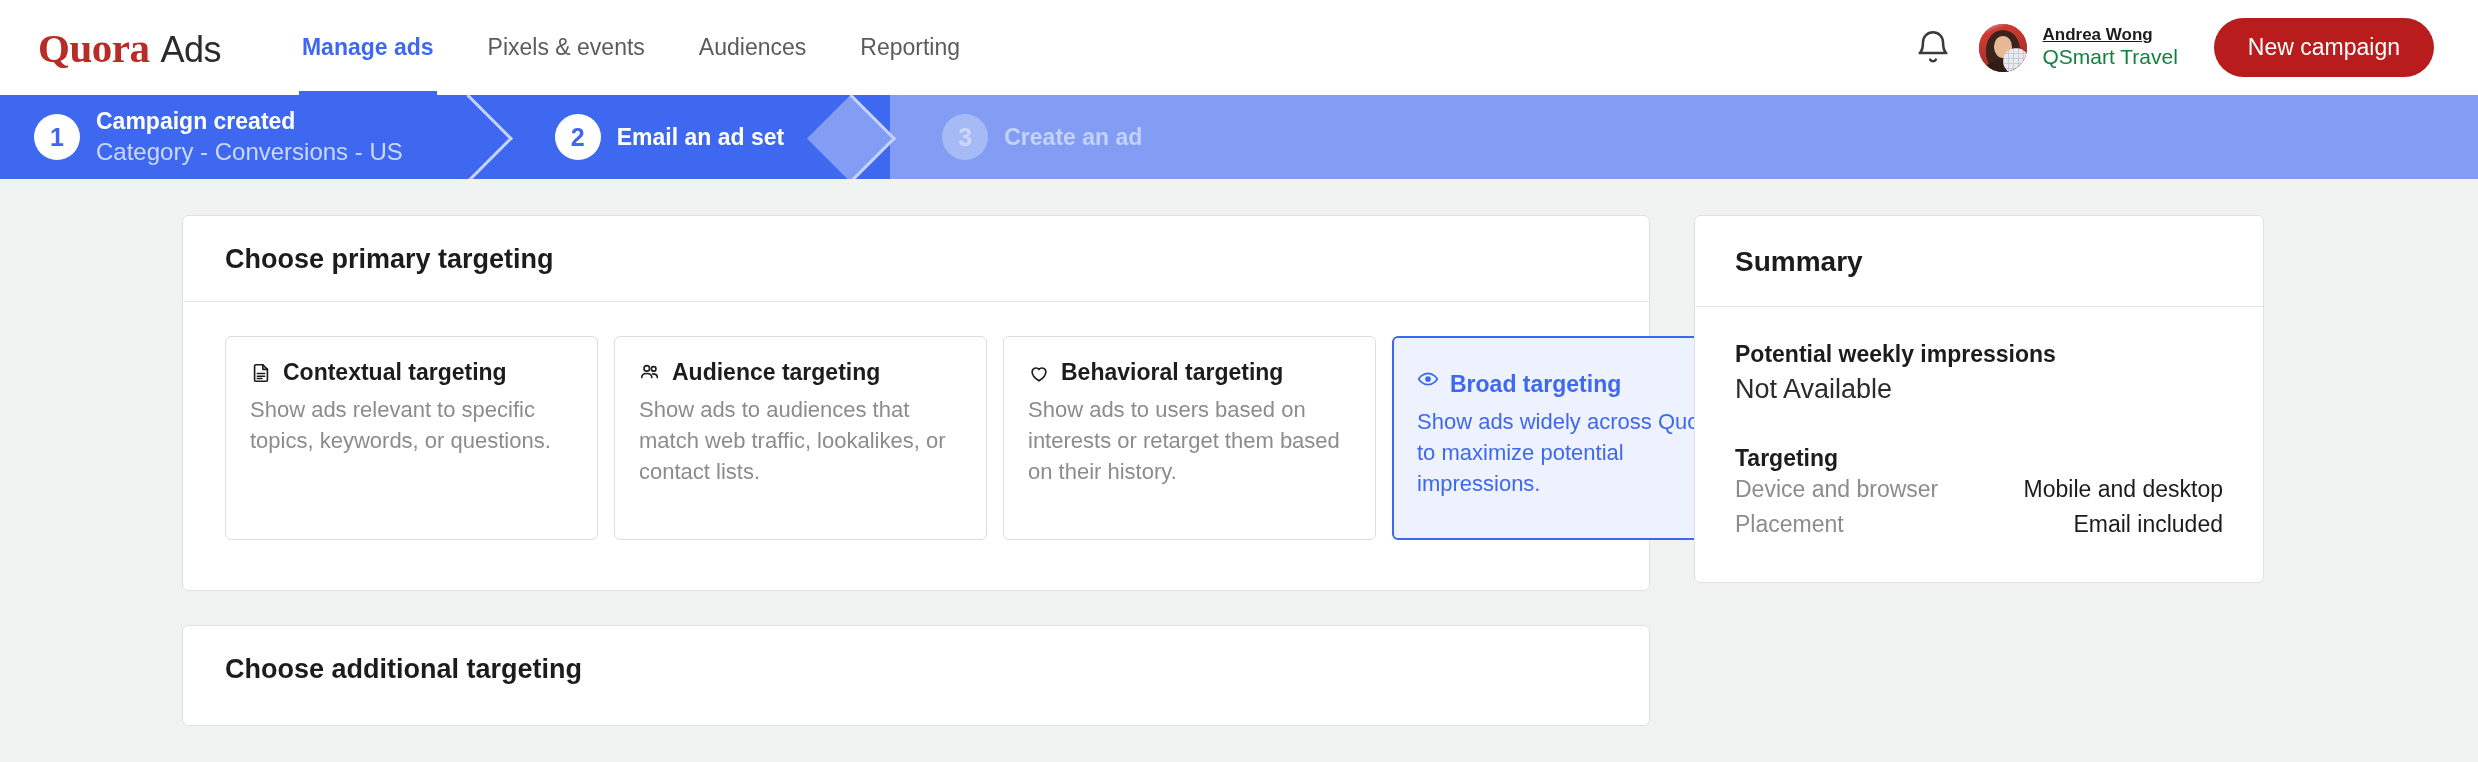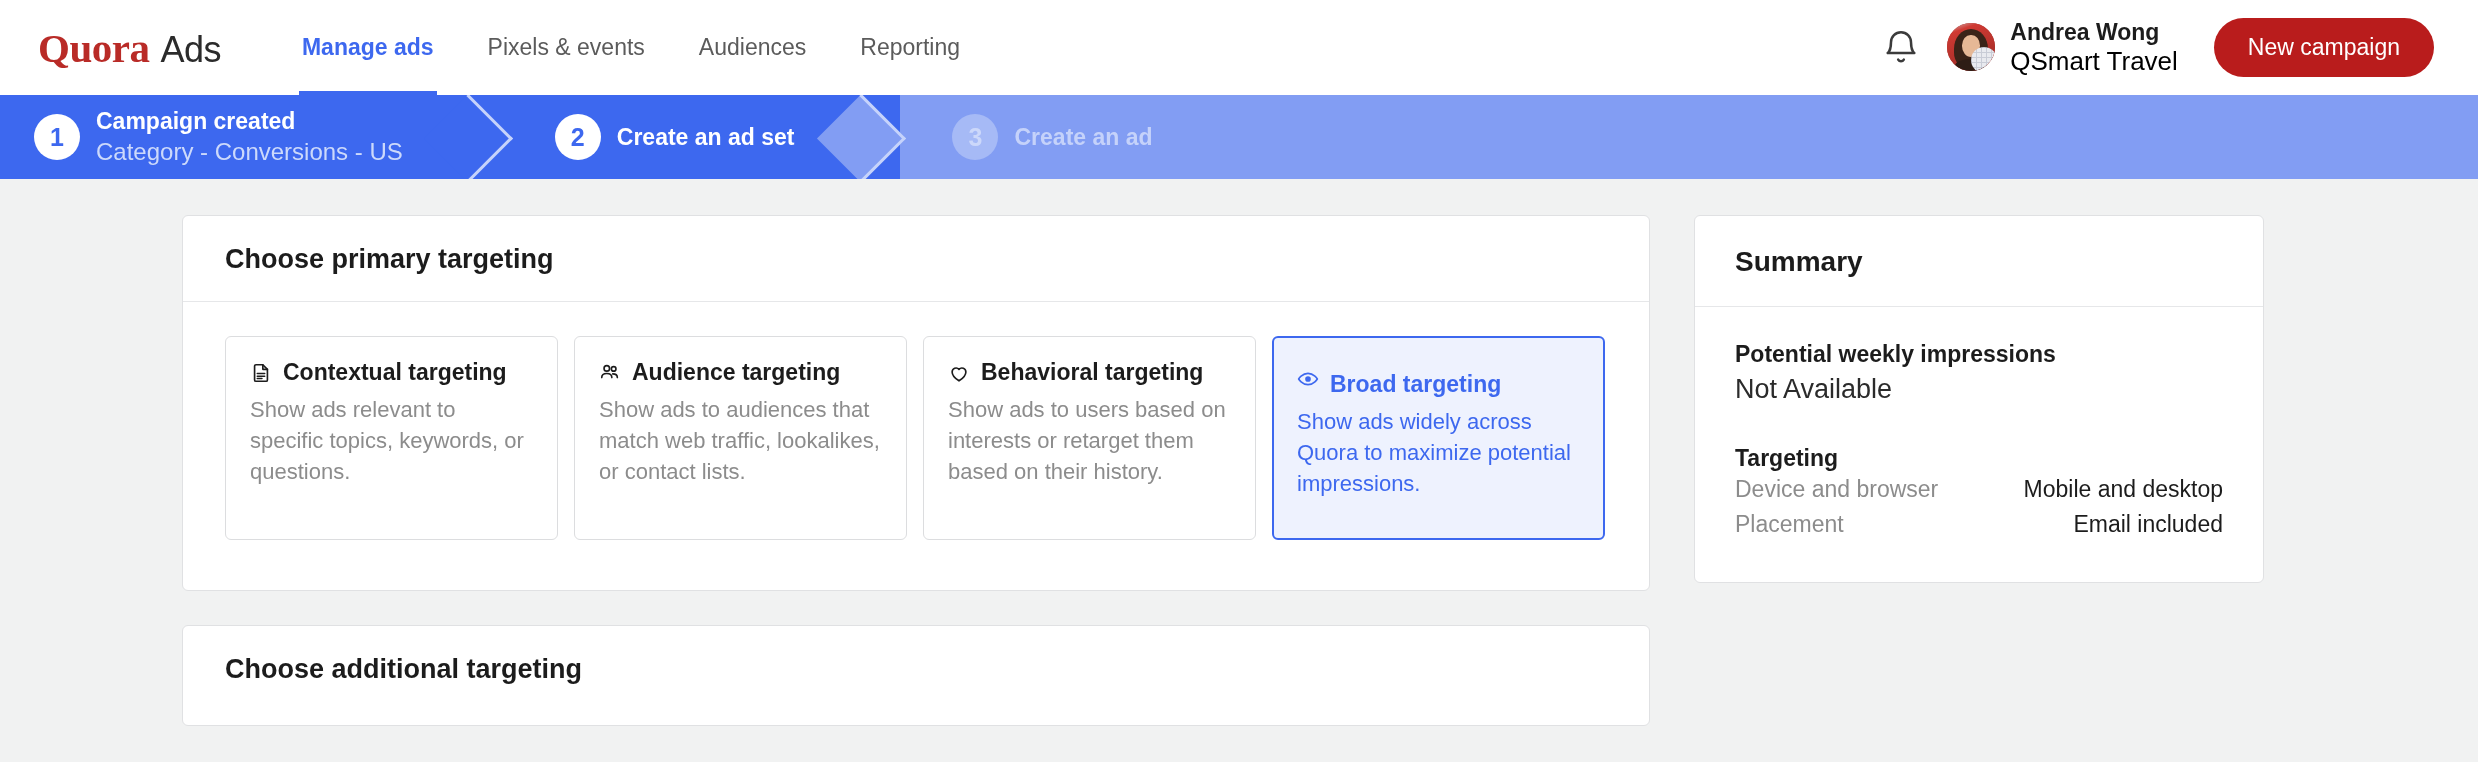--- a/index.html
+++ b/index.html
@@ -89,22 +89,22 @@
     flex: none;
     background: #9b2d28;
   }
   .avatar .av-bg { position:absolute; inset:0; background: linear-gradient(160deg,#cfcfcf 0%, #cf3a33 18%, #b7322c 55%, #8c2723 100%); }
   .avatar .av-hair { position:absolute; left:7px; top:6px; width:34px; height:40px; border-radius:50% 50% 42% 42%; background:#3a2318; }
   .avatar .av-face { position:absolute; left:15px; top:12px; width:18px; height:22px; border-radius:48% 48% 50% 50%; background:#e6b896; }
   .avatar .av-body { position:absolute; left:8px; bottom:-2px; width:32px; height:14px; border-radius:50% 50% 0 0; background:#2e1d15; }
   .avatar .av-grid { position:absolute; right:-2px; bottom:-2px; width:26px; height:26px; background:#e9eaef;
       background-image: linear-gradient(#c9ccd6 1px, transparent 1px), linear-gradient(90deg,#c9ccd6 1px, transparent 1px);
       background-size: 5px 5px; border-radius:50%; }
-  .user-name { font-size: 23px; font-weight: bold; color: #1c1c1c; line-height: 1.18; white-space: nowrap;}
-  .user-org  { font-size: 26px; color: #000000; line-height: 1.18; white-space: nowrap;}
+  .user-name { font-size: 17px; font-weight: bold; color: #1c1c1c; line-height: 1.18; white-space: nowrap; text-decoration: underline;}
+  .user-org  { font-size: 21px; color: #15803d; line-height: 1.18; white-space: nowrap;}
 
   .new-campaign-btn {
     background: #b91c1c;
     color: #fff;
     border: none;
     border-radius: 40px;
     font-size: 23px;
     font-family: "Liberation Sans", sans-serif;
     padding: 16px 34px;
     cursor: pointer;
@@ -203,21 +203,21 @@
   }
   .card-title {
     font-size: 27px;
     font-weight: bold;
     color: #1c1c1c;
   }
   .card-body { padding: 34px 42px 50px 42px; }
 
   .option-row { display: flex; gap: 16px; }
   .option {
-    width: 333px;
+    width: 373px;
     flex: none;
     border: 1px solid #dcdddf;
     border-radius: 6px;
     padding: 22px 24px 26px 24px;
     background: #fff;
     cursor: pointer;
     min-height: 204px;
   }
   .option.selected {
     border: 2px solid #3d68ef;
@@ -326,21 +326,21 @@
     <div class="step-text">
       <div class="step-title">Campaign created</div>
       <div class="step-sub">Category - Conversions - US</div>
     </div>
   </div>
   <div class="step-sep"></div>
 
   <div class="step s2">
     <div class="step-num">2</div>
     <div class="step-text">
-      <div class="step-title">Create an ad set</div>
+      <div class="step-title">Email an ad set</div>
     </div>
   </div>
   <div class="step-sep to-light"></div>
 
   <div class="step s3">
     <div class="step-num">3</div>
     <div class="step-text">
       <div class="step-title">Create an ad</div>
     </div>
   </div>

